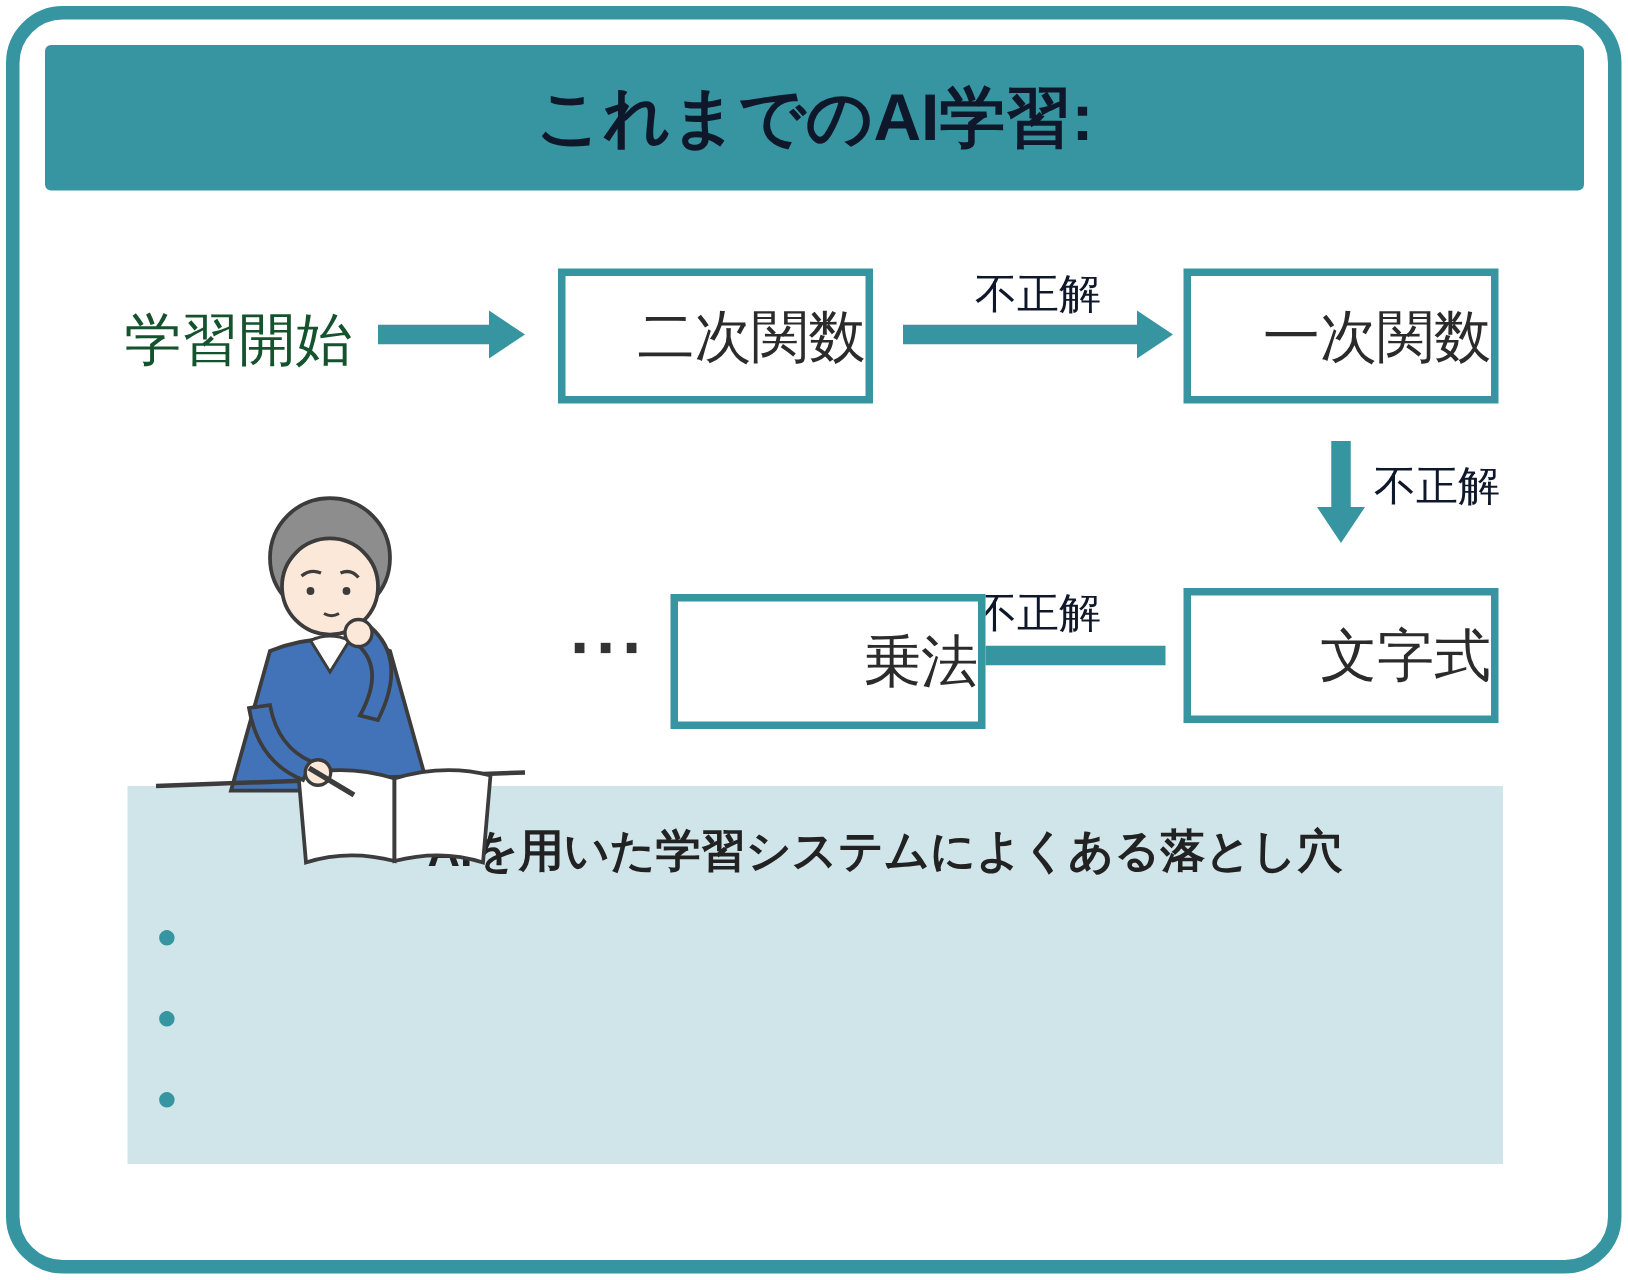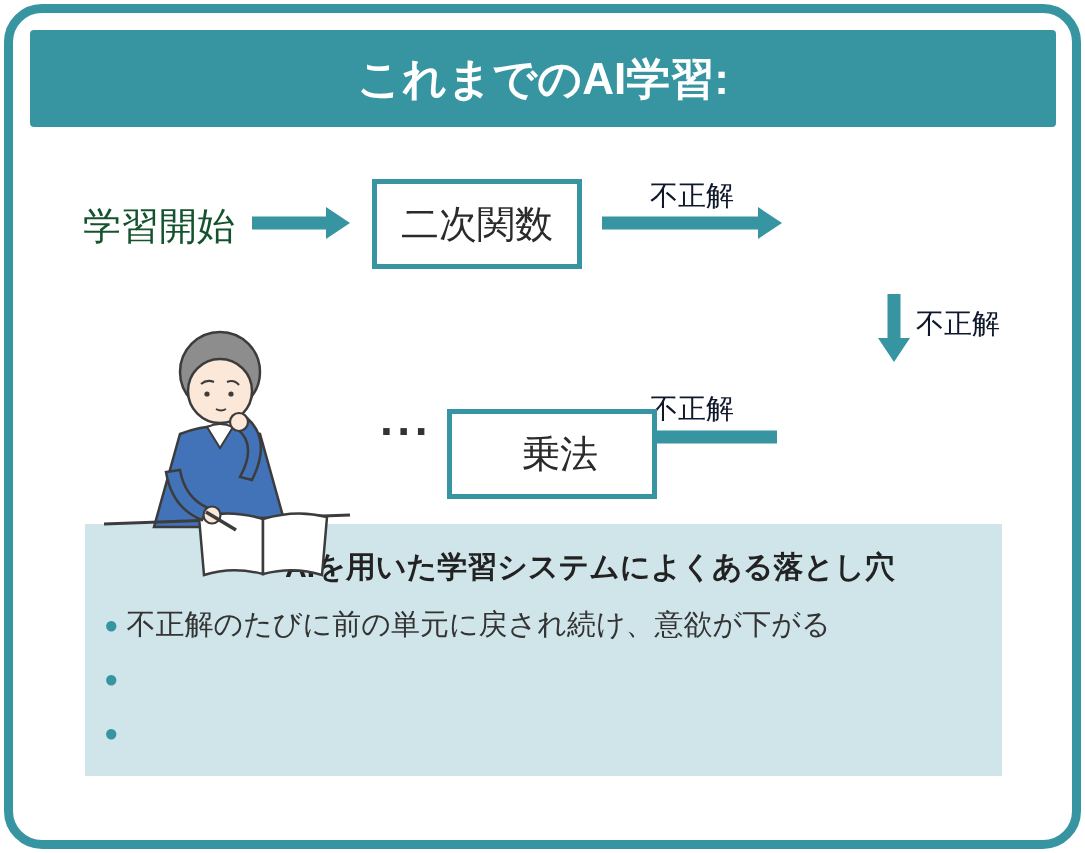--- a/index.html
+++ b/index.html
@@ -9,29 +9,29 @@
     color:#333;
   }
   .card{
     position:absolute;left:4px;top:4px;right:4px;bottom:4px;
     border:9px solid #3795a2;border-radius:38px;background:#ffffff;
   }
   .header{
     position:absolute;left:30px;top:30px;width:1026px;height:97px;
     background:#3795a2;border-radius:4px;
     display:flex;align-items:baseline;justify-content:center;
-    color:#ffffff;font-weight:bold;white-space:nowrap;
+    color:#0f172a;font-weight:bold;white-space:nowrap;
   }
   .header{align-items:center;}
   .title-prefix{font-size:44px;line-height:97px;}
   .title-main{font-size:55px;line-height:97px;}
   .flow-box{
     position:absolute;width:210px;height:90px;background:#fff;
     border:5px solid #3795a2;box-sizing:border-box;
-    display:flex;align-items:center;justify-content:center;
+    display:flex;align-items:center;justify-content:flex-end;
     font-size:38px;color:#2b2b2b;
   }
   .start-label{
     position:absolute;left:83px;top:201px;font-size:38px;color:#14532d;
   }
   .h-arrow{position:absolute;height:32px;}
   .h-arrow .shaft{
     position:absolute;top:50%;transform:translateY(-50%);
     height:13px;background:#3795a2;
   }
@@ -107,35 +107,41 @@
   <div class="flow-box" style="left:372px;top:179px;">
     <span>二次関数</span>
   </div>
 
   <div class="incorrect-label label-center" style="left:602px;top:177px;width:180px;">不正解</div>
   <div class="h-arrow right" style="left:602px;top:207px;width:180px;">
     <div class="shaft" style="width:158px;"></div>
     <div class="head"></div>
   </div>
 
+  <div class="flow-box" style="left:789px;top:179px;">
+    <span>一次関数</span>
+  </div>
 
   <div class="v-arrow" style="left:878px;top:294px;height:68px;">
     <div class="shaft" style="height:46px;"></div>
     <div class="head"></div>
   </div>
   <div class="incorrect-label" style="left:916px;top:305px;">不正解</div>
 
+  <div class="flow-box" style="left:789px;top:392px;">
+    <span>文字式</span>
+  </div>
 
   <div class="incorrect-label label-center" style="left:607px;top:390px;width:170px;">不正解</div>
   <div class="h-arrow left" style="left:607px;top:421px;width:170px;">
     <div class="shaft" style="width:148px;"></div>
     <div class="head"></div>
   </div>
 
-  <div class="flow-box" style="left:447px;top:409px;padding-left:16px;">
+  <div class="flow-box" style="left:447px;top:396px;padding-left:16px;">
     <span>乗法</span>
   </div>
 
   <div class="ellipsis">···</div>
 
   <svg class="student" viewBox="0 0 255 275">
 
     <path d="M80,112 Q120,96 160,112 L186,205 L54,205 Z" fill="#4273b8" stroke="#3c3c3c" stroke-width="2.5"></path>
     <path d="M107,105 L120,126 L133,105 Q120,99 107,105 Z" fill="#ffffff" stroke="#3c3c3c" stroke-width="2"></path>
 
@@ -160,21 +166,20 @@
     <circle cx="112" cy="193" r="8.5" fill="#fce8d9" stroke="#3c3c3c" stroke-width="2.2"></circle>
     <path d="M106,190 L136,208" stroke="#3c3c3c" stroke-width="3.5"></path>
   </svg>
 
   <div class="pitfall-box"></div>
   <div class="pitfall-title">AIを用いた学習システムによくある落とし穴</div>
 
   <div class="bullet-list">
     <div class="bullet-item">
       <span class="bullet-marker">●</span>
-      <span>不正解のたびに前の単元に戻され続け、意欲が下がる</span>
     </div>
     <div class="bullet-item">
       <span class="bullet-marker">●</span>
     </div>
     <div class="bullet-item">
       <span class="bullet-marker">●</span>
     </div>
   </div>
 </div>
 

